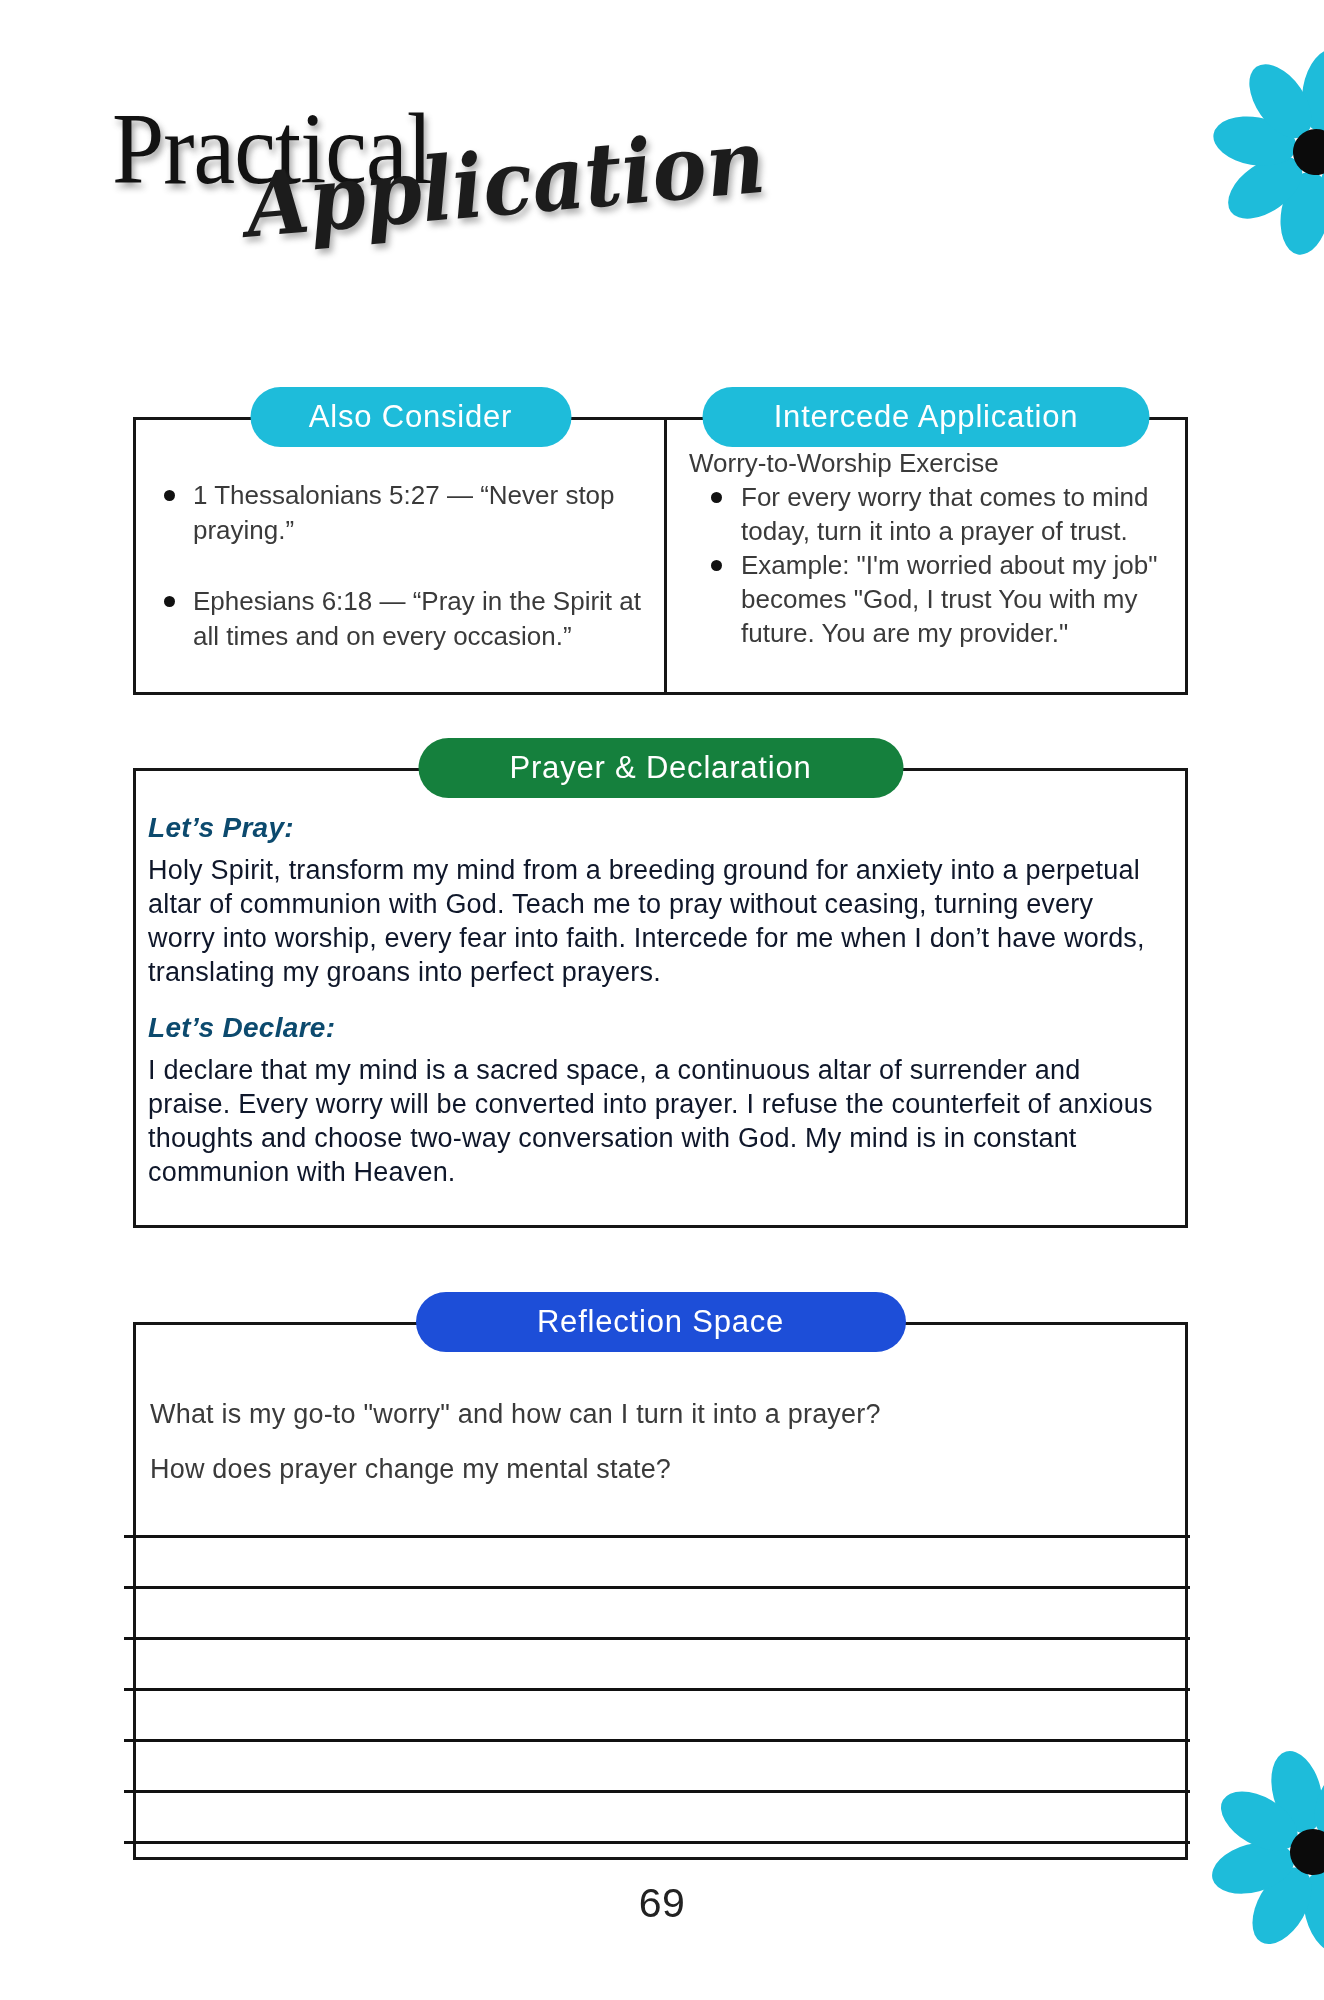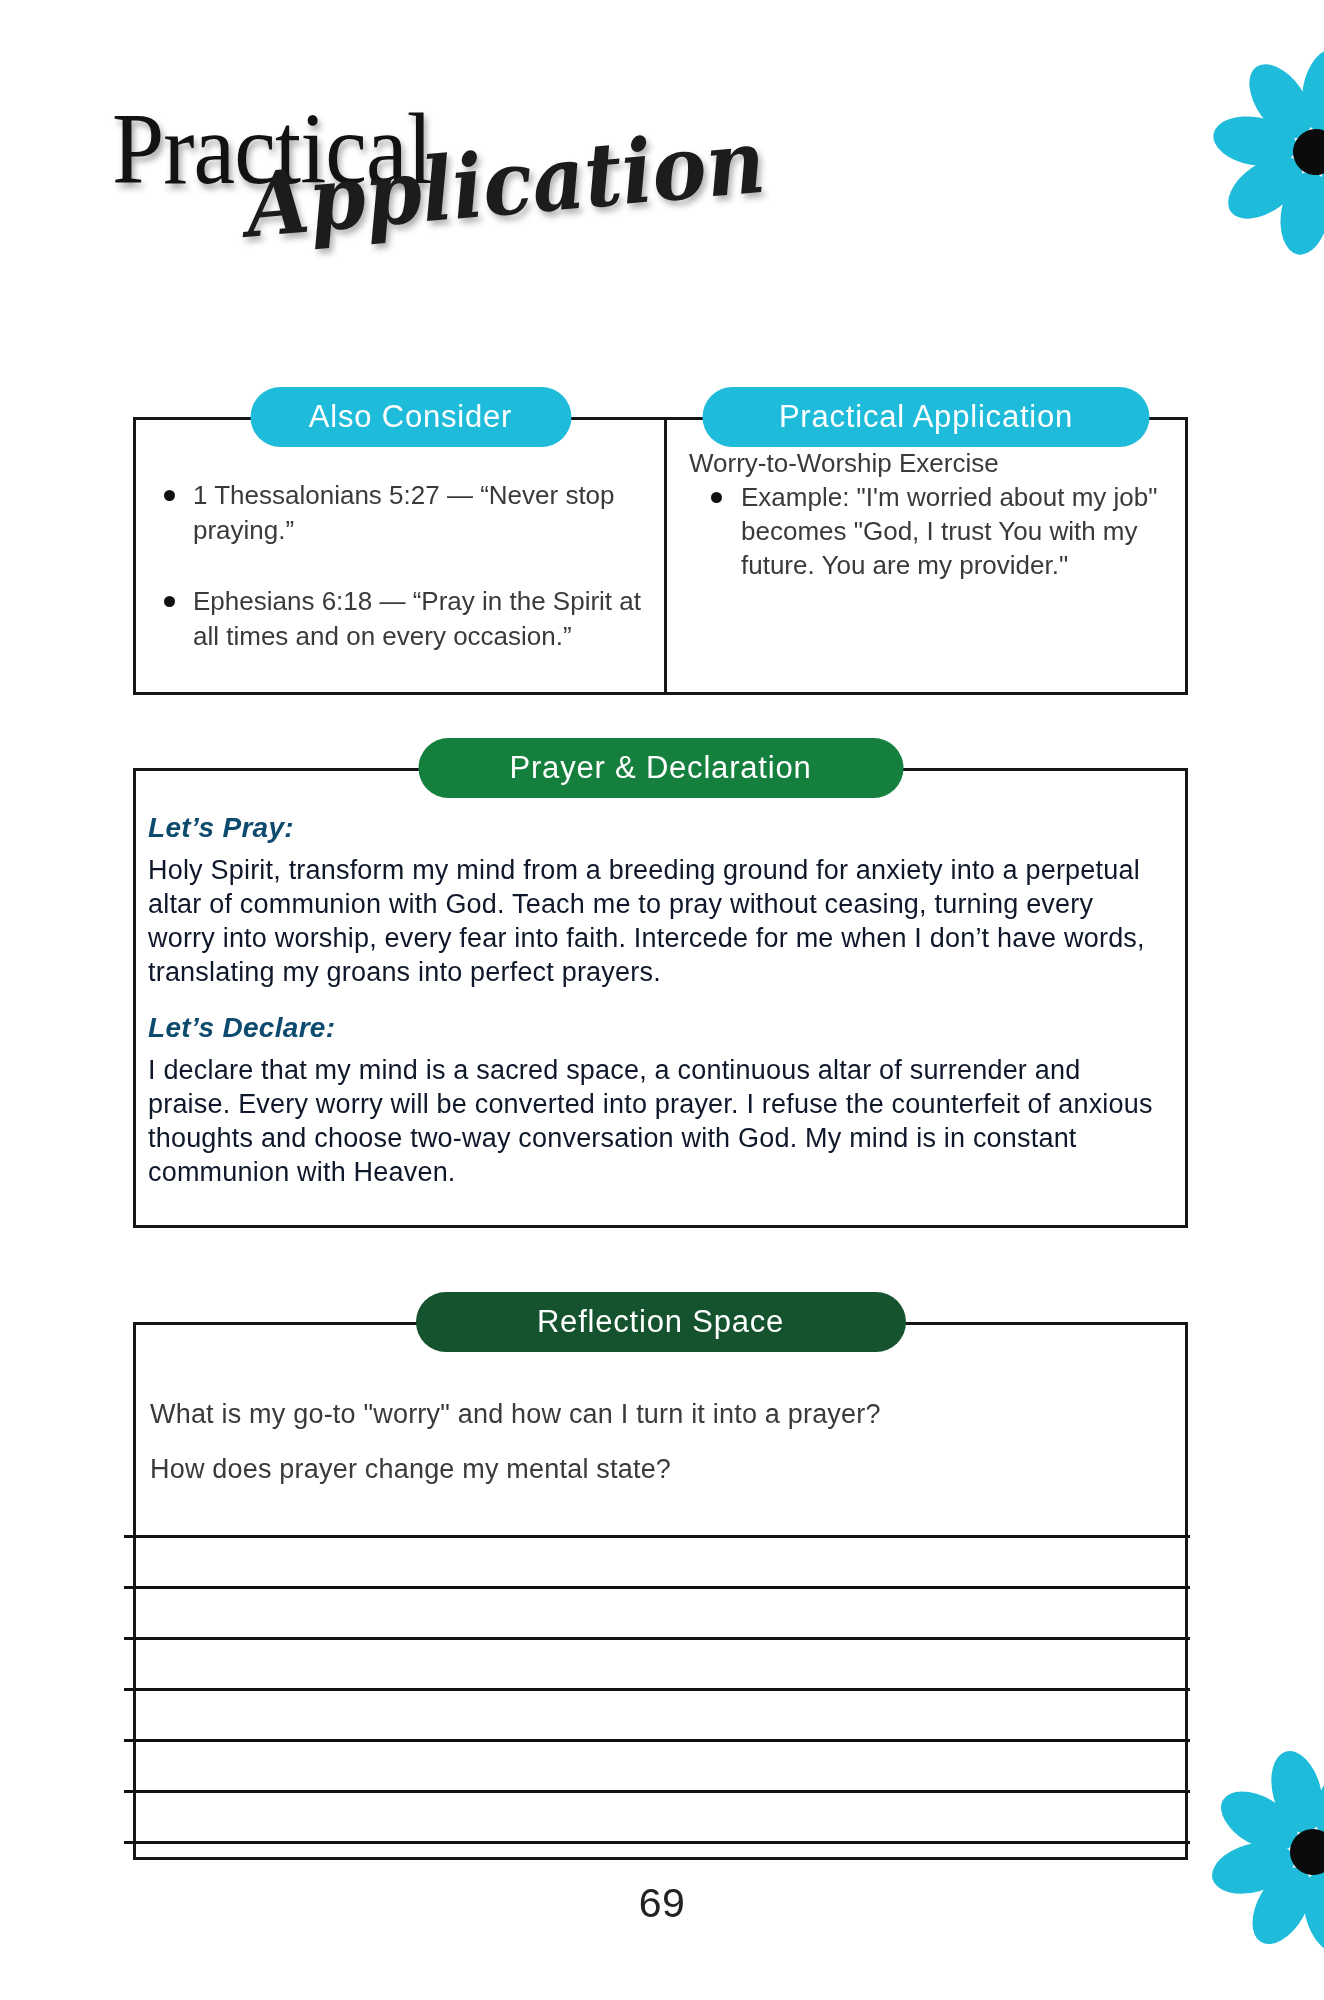--- a/index.html
+++ b/index.html
@@ -155,41 +155,42 @@
     <div class="badge badge-ac" style="background: rgb(30, 188, 218);">Also Consider</div>
     <div class="content">
       <ul class="bullets">
           <li><span class="dot"></span><span>1 Thessalonians 5:27 — “Never stop praying.”</span></li>
           <li><span class="dot"></span><span>Ephesians 6:18 — “Pray in the Spirit at all times and on every occasion.”</span></li>
         </ul>
     </div>
   </div>
 
   <div class="wbox box-pa">
-    <div class="badge badge-pa" style="background: rgb(30, 188, 218);">Practical Application</div>
+    <div class="badge badge-pa" style="background: rgb(30, 188, 218);">Intercede Application</div>
     <div class="content">
       <p class="pa-heading">Worry-to-Worship Exercise</p>
       <ul class="bullets">
+          <li><span class="dot"></span><span>For every worry that comes to mind today, turn it into a prayer of trust.</span></li>
           <li><span class="dot"></span><span>Example: "I'm worried about my job" becomes "God, I trust You with my future. You are my provider."</span></li>
         </ul>
     </div>
   </div>
 
   <div class="wbox box-prayer">
     <div class="badge badge-prayer" style="background: #15803d;">Prayer &amp; Declaration</div>
     <div class="content">
       <p class="pray-label">Let’s Pray:</p>
       <p class="pray-text">Holy Spirit, transform my mind from a breeding ground for anxiety into a perpetual altar of communion with God. Teach me to pray without ceasing, turning every worry into worship, every fear into faith. Intercede for me when I don’t have words, translating my groans into perfect prayers.</p>
       <p class="pray-label">Let’s Declare:</p>
       <p class="pray-text">I declare that my mind is a sacred space, a continuous altar of surrender and praise. Every worry will be converted into prayer. I refuse the counterfeit of anxious thoughts and choose two-way conversation with God. My mind is in constant communion with Heaven.</p>
     </div>
   </div>
 
   <div class="wbox box-reflect">
-    <div class="badge badge-reflect" style="background: #14532d;">Reflection Space</div>
+    <div class="badge badge-reflect" style="background: #1d4ed8;">Reflection Space</div>
     <div class="content">
       <p class="question">What is my go-to "worry" and how can I turn it into a prayer?</p>
       <p class="question">How does prayer change my mental state?</p>
     </div>
     <div class="lines-wrap">
         <div class="write-line"></div>
         <div class="write-line"></div>
         <div class="write-line"></div>
         <div class="write-line"></div>
         <div class="write-line"></div>

